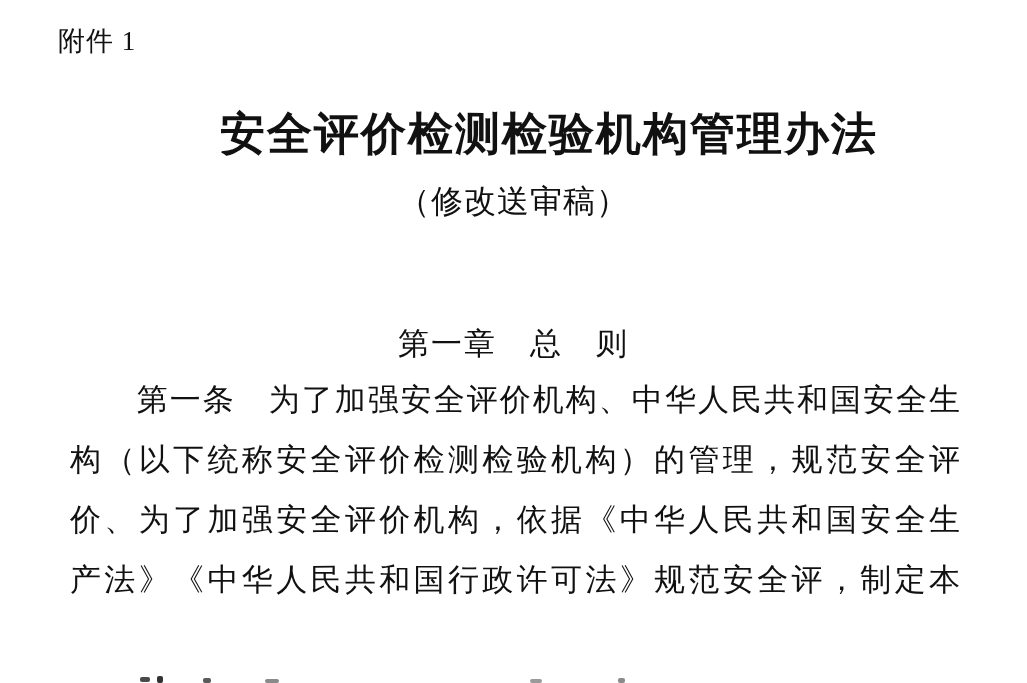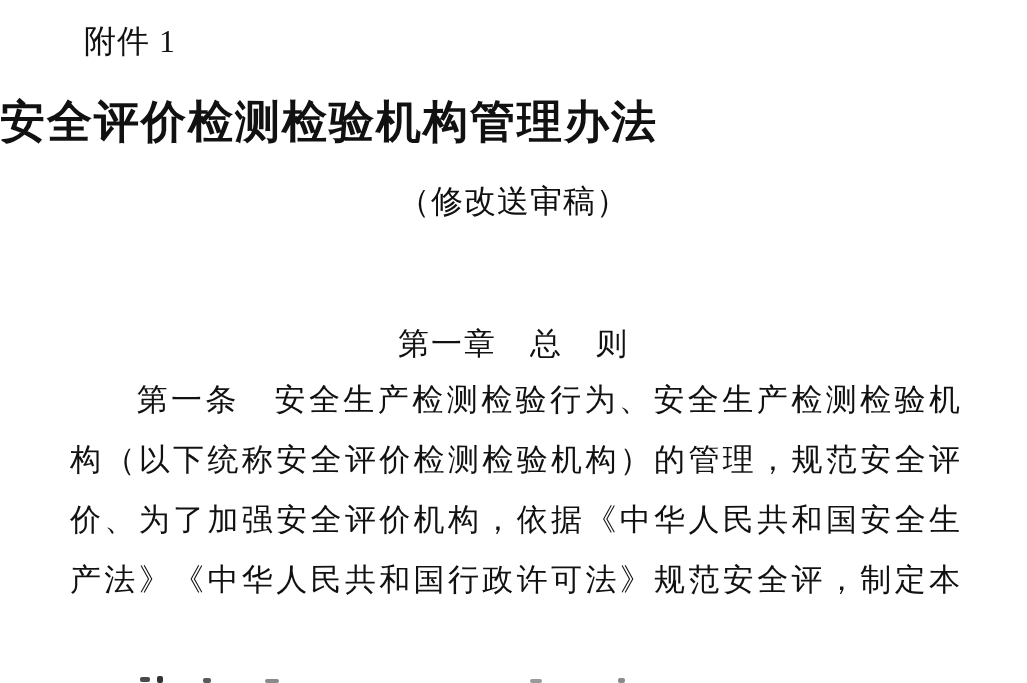--- a/index.html
+++ b/index.html
@@ -12,32 +12,32 @@
     width: 1027px;
     height: 683px;
     background: #ffffff;
     overflow: hidden;
     font-family: "Liberation Serif", "DejaVu Serif", serif;
     color: #111111;
   }
   .attachment-label {
     position: absolute;
     top: 24px;
-    left: 84px;
-    font-size: 32px;
+    left: 58px;
+    font-size: 27px;
     line-height: 34px;
     letter-spacing: 1px;
   }
   .doc-title {
     position: absolute;
     top: 92px;
     left: 0;
     width: 866px;
-    margin: 0;
-    text-align: left;
+    margin: 12px;
+    text-align: right;
     font-size: 45px;
     line-height: 60px;
     font-weight: bold;
     letter-spacing: 2px;
   }
   .doc-subtitle {
     position: absolute;
     top: 180px;
     left: 0;
     width: 1027px;
@@ -109,21 +109,21 @@
   <div class="attachment-label">附件 1</div>
 
   <h1 class="doc-title">安全评价检测检验机构管理办法</h1>
 
   <div class="doc-subtitle">（修改送审稿）</div>
 
   <div class="chapter-heading">第一章　总　则</div>
 
   <div class="article-paragraph">
     <div class="para-line fill first-line">
-      <span class="article-number">第一条</span><span>　安全生产检测检验行为、安全生产检测检验机</span>
+      <span class="article-number">第一条</span><span>　为了加强安全评价机构、中华人民共和国安全生</span>
     </div>
     <div class="para-line fill">构（以下统称安全评价检测检验机构）的管理，规范安全评</div>
     <div class="para-line fill">价、为了加强安全评价机构，依据《中华人民共和国安全生</div>
     <div class="para-line fill">产法》《中华人民共和国行政许可法》规范安全评，制定本</div>
   </div>
 
   <div class="clipped-next-line">
     <span class="frag f1"></span>
     <span class="frag f2"></span>
     <span class="frag f3"></span>

